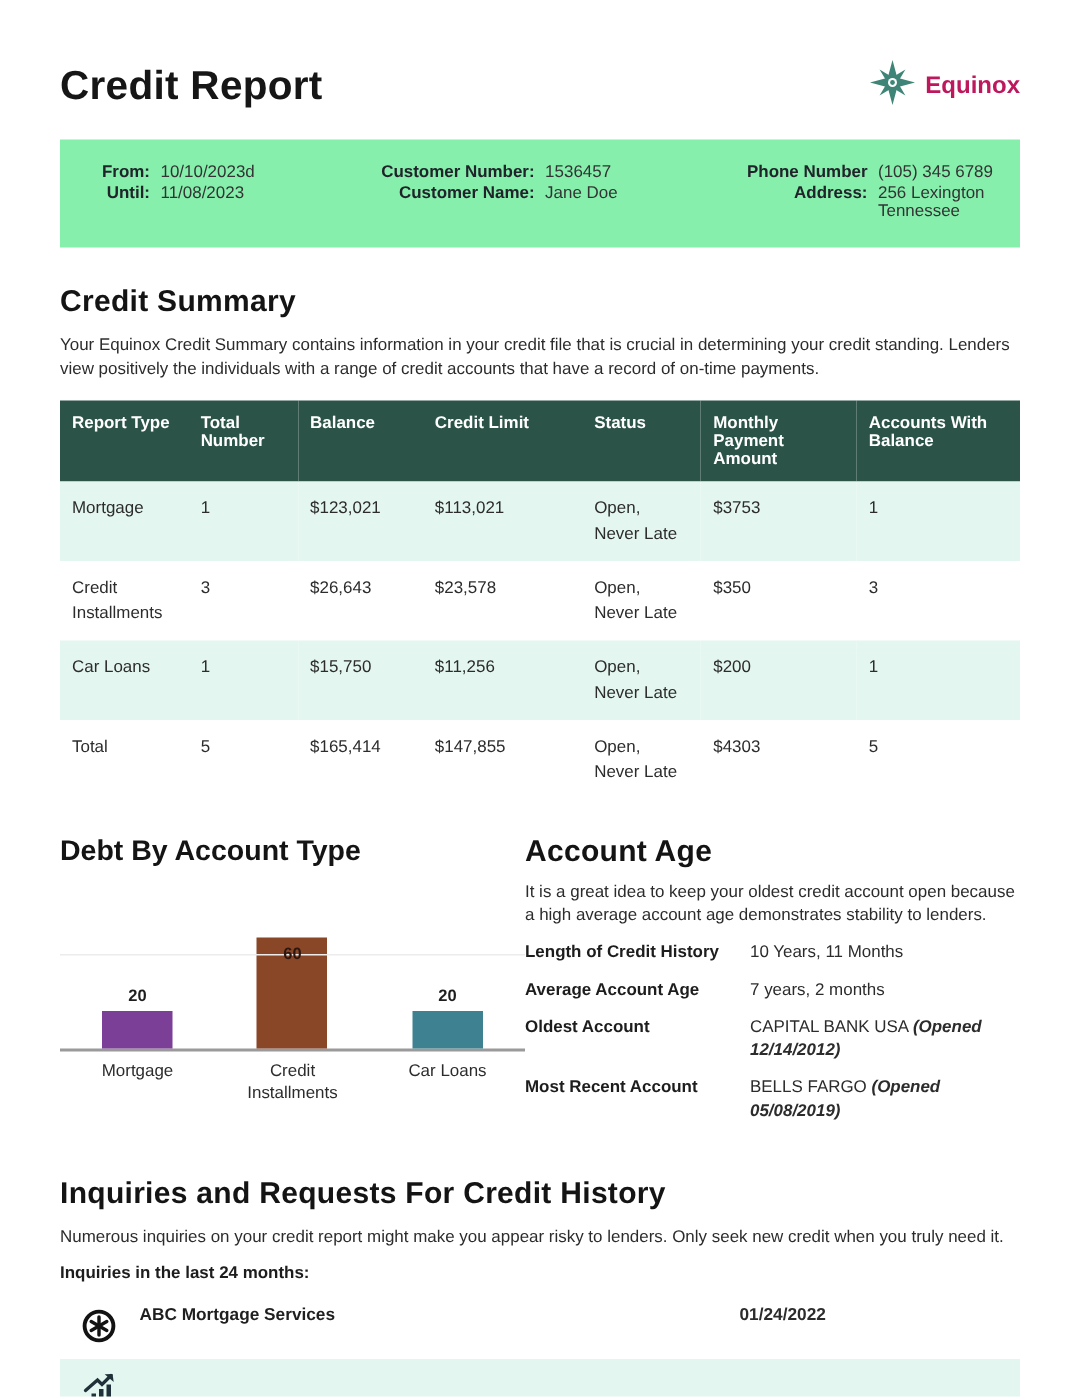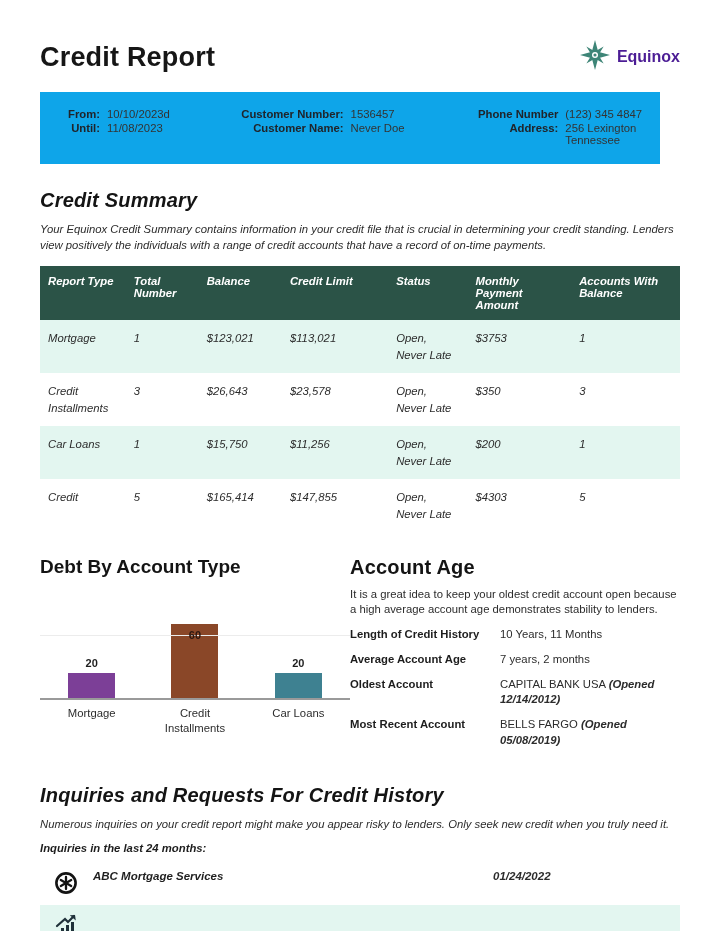--- a/index.html
+++ b/index.html
@@ -12,40 +12,40 @@
   }
   .page { width: 720px; height: 931px; display: flex; flex-direction: column; background: #fff; }
 
   
   .header {
     margin: 40px 40px 0 40px;
     display: flex; justify-content: space-between; align-items: center; gap: 20px;
   }
   .page-title { font-size: 27px; font-weight: 700; color: #161616; letter-spacing: 0.2px; }
   .brand { display: flex; align-items: center; gap: 7px; }
-  .brand-name { font-size: 16px; font-weight: 700; color: #4c1d95; }
+  .brand-name { font-size: 16px; font-weight: 700; color: #be185d; }
   .title-rule { margin: 7px 40px 0 40px; width: 450px; height: 2px; background: #3d3d3d; }
 
   
   .info-bar {
-    margin: 11px 60px 0 40px;
-    background: #0ea5e9;
+    margin: 11px 40px 0 40px;
+    background: #86efac;
     padding: 13px 18px 15px 18px;
     display: flex; justify-content: space-between;
     font-size: 11.3px;
   }
   .info-col .info-row { display: flex; margin: 2.5px 0; }
   .info-label { font-weight: 700; color: #20242a; text-align: right; margin-right: 7px; flex: none; }
   .info-value { color: #333; white-space: pre-line; }
   .info-col-1 .info-label { width: 42px; }
   .info-col-2 .info-label { width: 118px; }
   .info-col-3 .info-label { width: 98px; }
 
   
-  .section { margin: 0 40px; font-style: italic; }
+  .section { margin: 0 40px; }
   .section-heading { font-size: 20px; font-weight: 700; color: #141414; letter-spacing: 0.2px; }
   .section-desc { font-size: 11.3px; line-height: 1.5; color: #2c2c2c; }
   .credit-summary { margin-top: 25px; }
   .credit-summary .section-desc { margin-top: 9px; }
 
   
   table.summary-table { width: 100%; border-collapse: collapse; margin-top: 12px; font-size: 11.3px; }
   .summary-table thead th {
     background: #2b5347; color: #ffffff;
     font-weight: 700; text-align: left; vertical-align: top;
@@ -143,27 +143,27 @@
           <span class="info-value">11/08/2023</span>
         </div>
       </div>
       <div class="info-col info-col-2">
         <div class="info-row">
           <span class="info-label">Customer Number:</span>
           <span class="info-value">1536457</span>
         </div>
         <div class="info-row">
           <span class="info-label">Customer Name:</span>
-          <span class="info-value">Never Doe</span>
+          <span class="info-value">Jane Doe</span>
         </div>
       </div>
       <div class="info-col info-col-3">
         <div class="info-row">
           <span class="info-label">Phone Number</span>
-          <span class="info-value">(123) 345 4847</span>
+          <span class="info-value">(105) 345 6789</span>
         </div>
         <div class="info-row">
           <span class="info-label">Address:</span>
           <span class="info-value">256 Lexington
 Tennessee</span>
         </div>
       </div>
     </div>
 
   <div class="section credit-summary">
@@ -215,21 +215,21 @@
             <td>Car Loans</td>
             <td>1</td>
             <td>$15,750</td>
             <td>$11,256</td>
             <td>Open,
 Never Late</td>
             <td>$200</td>
             <td>1</td>
           </tr>
           <tr>
-            <td>Credit</td>
+            <td>Total</td>
             <td>5</td>
             <td>$165,414</td>
             <td>$147,855</td>
             <td>Open,
 Never Late</td>
             <td>$4303</td>
             <td>5</td>
           </tr>
         </tbody>
     </table>

